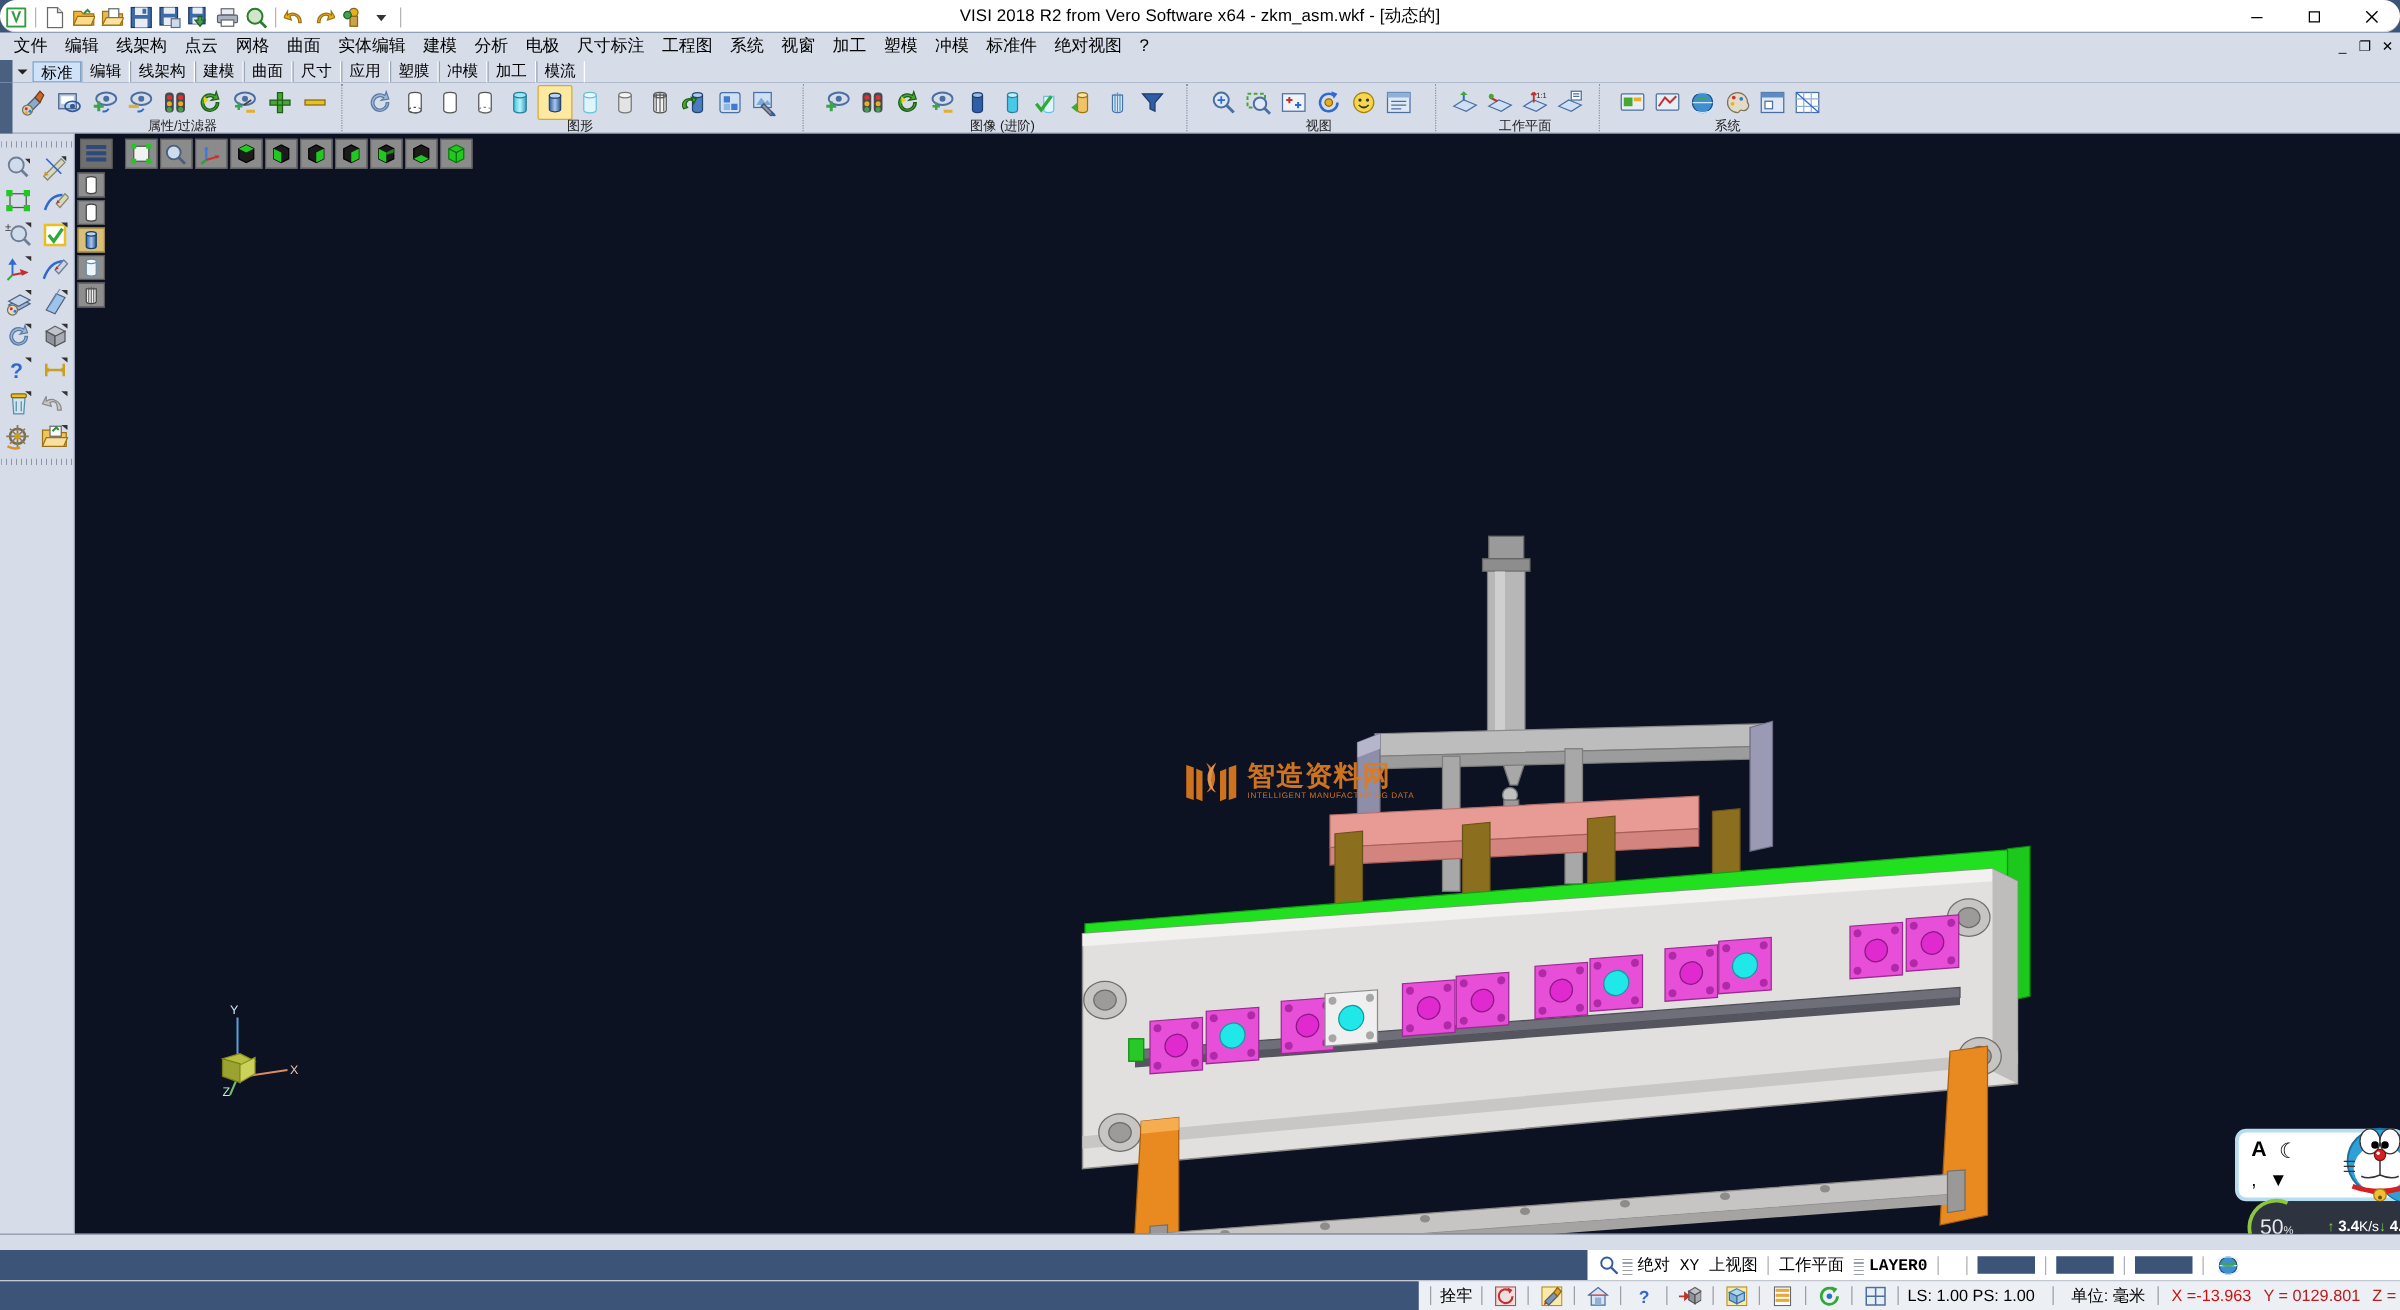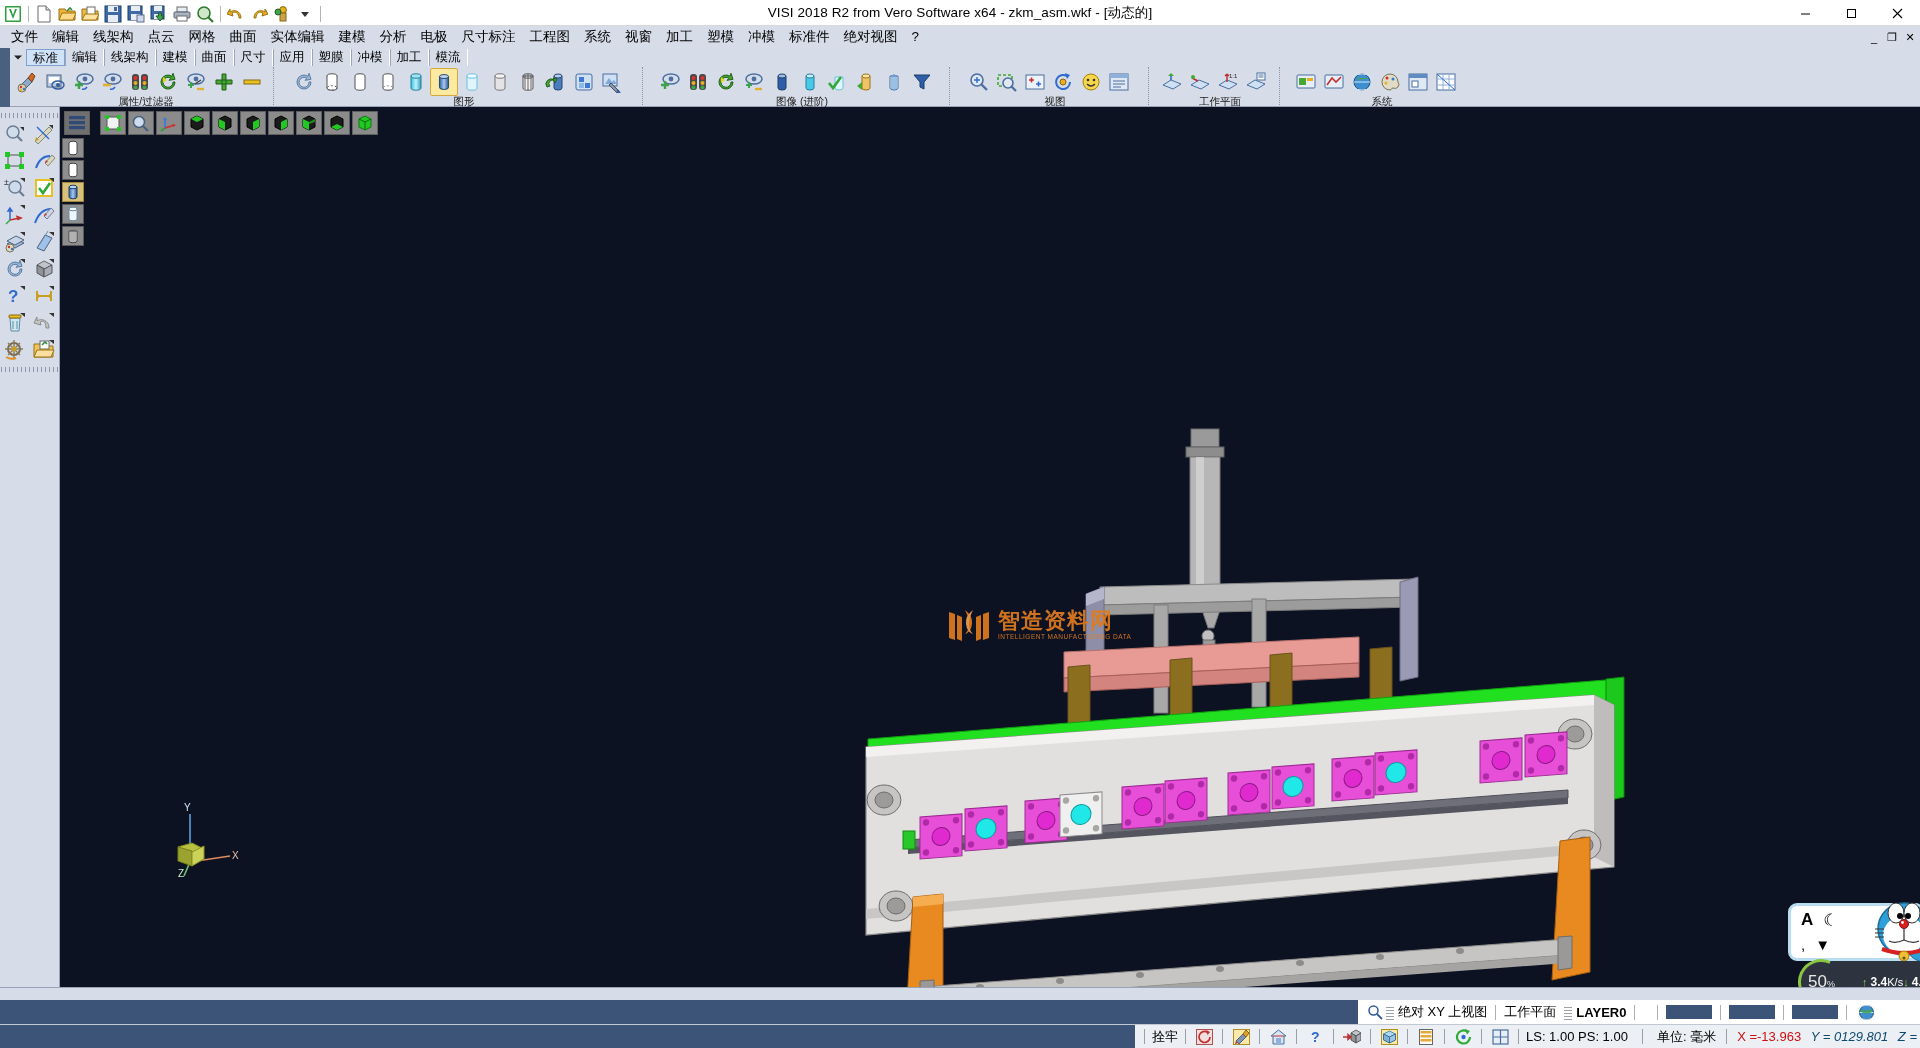--- a/index.html
+++ b/index.html
@@ -11,21 +11,21 @@
     color:#000;
     -webkit-font-smoothing: none;
   }
   #app { position:relative; width:1920px; height:1048px; }
 
   
   .titlebar {
     position:absolute; left:0; top:0; width:1920px; height:26px;
     background:#ffffff;
     border-bottom:1px solid #d9d9d9;
-    display:flex; align-items:center; justify-content:center;
+    display:flex; align-items:center; justify-content:center;border-radius:13px;
   }
   .titlebar .title { font-size:13.5px; color:#000; letter-spacing:0.1px; }
   .win-buttons { position:absolute; right:0; top:0; height:26px; display:flex; }
   .win-btn {
     width:46px; height:26px; display:flex; align-items:center; justify-content:center;
     font-size:13px; color:#000; background:transparent;
   }
   .win-btn svg { display:block; }
 
   
@@ -180,21 +180,21 @@
   .statusrow2 {
     position:absolute; left:0; top:1024px; width:1920px; height:24px;
     background:#eceff4; border-top:1px solid #c2c8d2;
     display:flex; align-items:center; font-size:13px;
   }
   .statusrow2 .left-pad { flex:0 0 1135px; height:24px; background:#3c5478; }
   .sb-sep { width:1px; height:15px; background:#9aa0aa; margin:0 7px; }
   .sb-ic { width:22px; height:20px; display:flex; align-items:center; justify-content:center; }
   .coords { color:#d01010; white-space:nowrap; }
   .coords .xlab { color:#d01010; }
-  .coords .rest { color:#0c4a6e;font-style:italic; }
+  .coords .rest { color:#b91c1c; }
 
   
   .nowrap { white-space:nowrap; }
   .bold { font-weight:bold; }
 </style>
 </head>
 <body>
 
 <div id="app">
 
@@ -1263,21 +1263,21 @@
 
   <div style="position:absolute;right:2px;top:30px;display:flex;gap:2px;">
     <div style="width:16px;height:15px;display:flex;align-items:center;justify-content:center;font-size:11px;">_</div>
     <div style="width:16px;height:15px;display:flex;align-items:center;justify-content:center;font-size:11px;">❐</div>
     <div style="width:16px;height:15px;display:flex;align-items:center;justify-content:center;font-size:11px;">✕</div>
   </div>
 
   <div class="botscroll"></div>
 
   <div class="statusrow1">
-    <div class="sr1-right" style="width:562px;">
+    <div class="sr1-right" style="width:650px;font-family:Liberation Mono, monospace;">
       <div class="sb-ic">
         <svg width="16" height="16" viewBox="0 0 16 16">
             <circle cx="6.5" cy="6.5" r="4.5" fill="none" stroke="#2f5a9c" stroke-width="1.5"></circle>
             <line x1="10" y1="10" x2="15" y2="15" stroke="#2f5a9c" stroke-width="1.8"></line>
           </svg>
       </div>
       <div class="dotted"></div>
       <span class="nowrap">绝对 XY 上视图</span>
       <div class="sep"></div>
       <span class="nowrap">工作平面</span>

